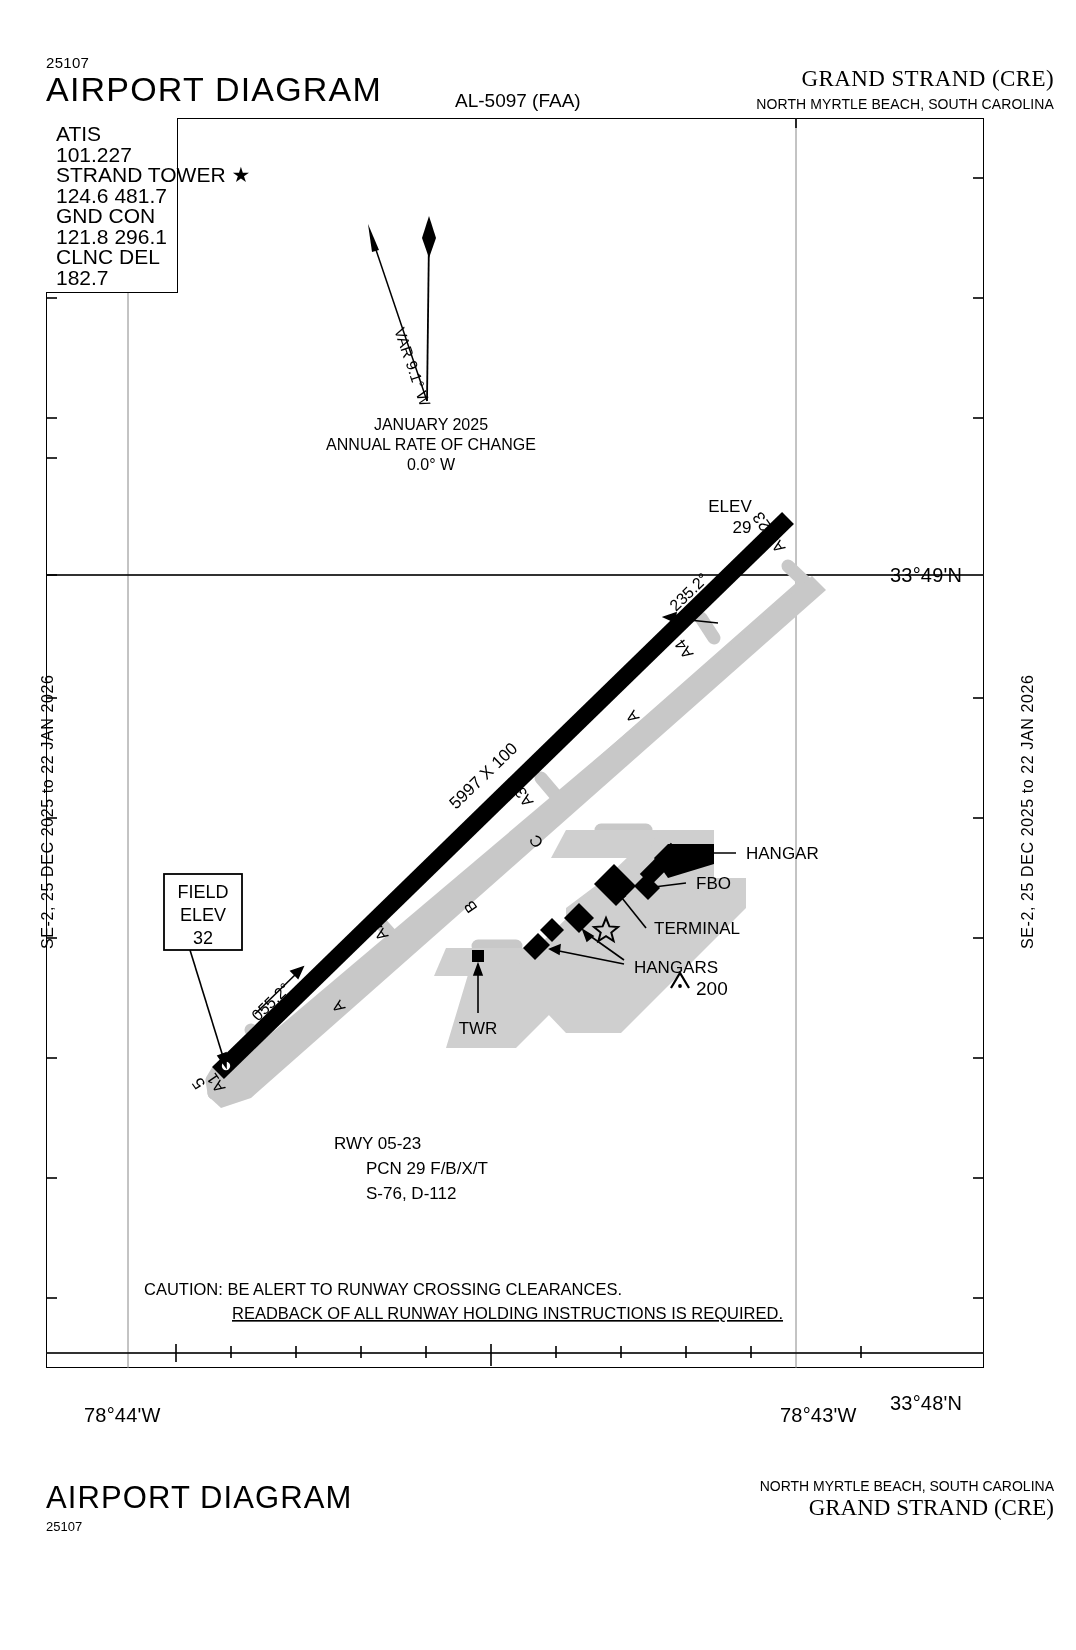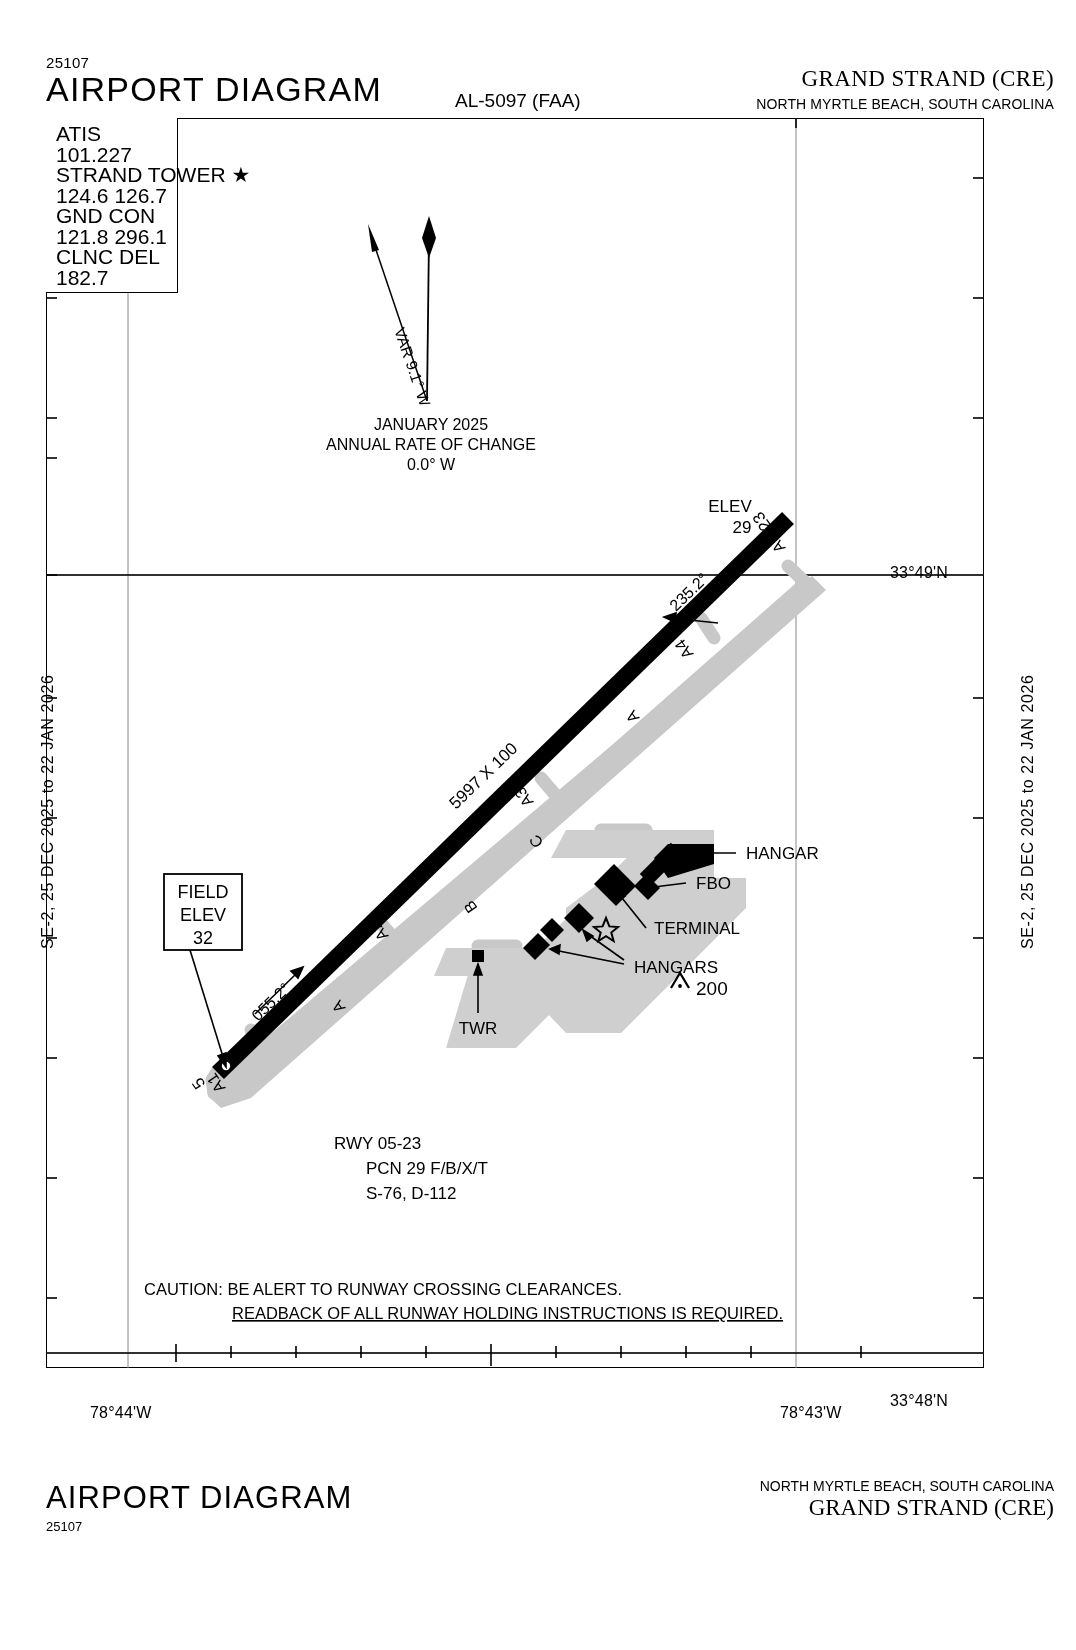--- a/index.html
+++ b/index.html
@@ -27,24 +27,24 @@
   #side-left{left:-72px;top:820px;width:240px;text-align:center;transform:rotate(-90deg);}
   #side-right{left:908px;top:820px;width:240px;text-align:center;transform:rotate(-90deg);}
 
   
   #title-bottom{left:46px;top:1480px;font-size:31px;letter-spacing:1.1px;}
   #chart-number-bottom{left:46px;top:1519px;font-size:13px;}
   #city-state-bottom{right:22px;top:1478px;font-size:14px;text-align:right;}
   #airport-name-bottom{right:22px;top:1495px;font-size:23px;font-family:"Liberation Serif",serif;text-align:right;}
 
   
-  .coord{font-size:16px;letter-spacing:.2px;text-align:right;}
+  .coord{font-size:20px;letter-spacing:.2px;text-align:right;}
   #lat-49{left:890px;top:564px;}
   #lat-48{left:890px;top:1352px;margin-top:40px;}
-  #lon-44{left:90px;top:1404px;}
+  #lon-44{left:84px;top:1404px;}
   #lon-43{left:780px;top:1404px;}
 
   
   #map-svg{left:46px;top:118px;}
 
   
   .mt{font-family:"Liberation Sans",sans-serif;fill:#000;}
 </style>
 </head>
 <body>
@@ -258,21 +258,21 @@
     <text class="mt" x="157" y="803" font-size="18" text-anchor="middle">ELEV</text>
     <text class="mt" x="157" y="826" font-size="18" text-anchor="middle">32</text>
   </g>
 </svg>
 
 <div class="abs" id="comm-box"></div>
 <div class="abs" id="comm-list">
   <div>ATIS</div>
   <div>101.227</div>
   <div>STRAND TOWER ★</div>
-  <div>124.6  126.7</div>
+  <div>124.6  481.7</div>
   <div>GND CON</div>
   <div>121.8  296.1</div>
   <div>CLNC DEL</div>
   <div>182.7</div>
 </div>
 
 <div class="abs side-text" id="side-left">SE-2, 25 DEC 2025 to  22 JAN 2026</div>
 <div class="abs side-text" id="side-right">SE-2, 25 DEC 2025 to  22 JAN 2026</div>
 
 <div class="abs coord nw" id="lat-49">33°49'N</div>

